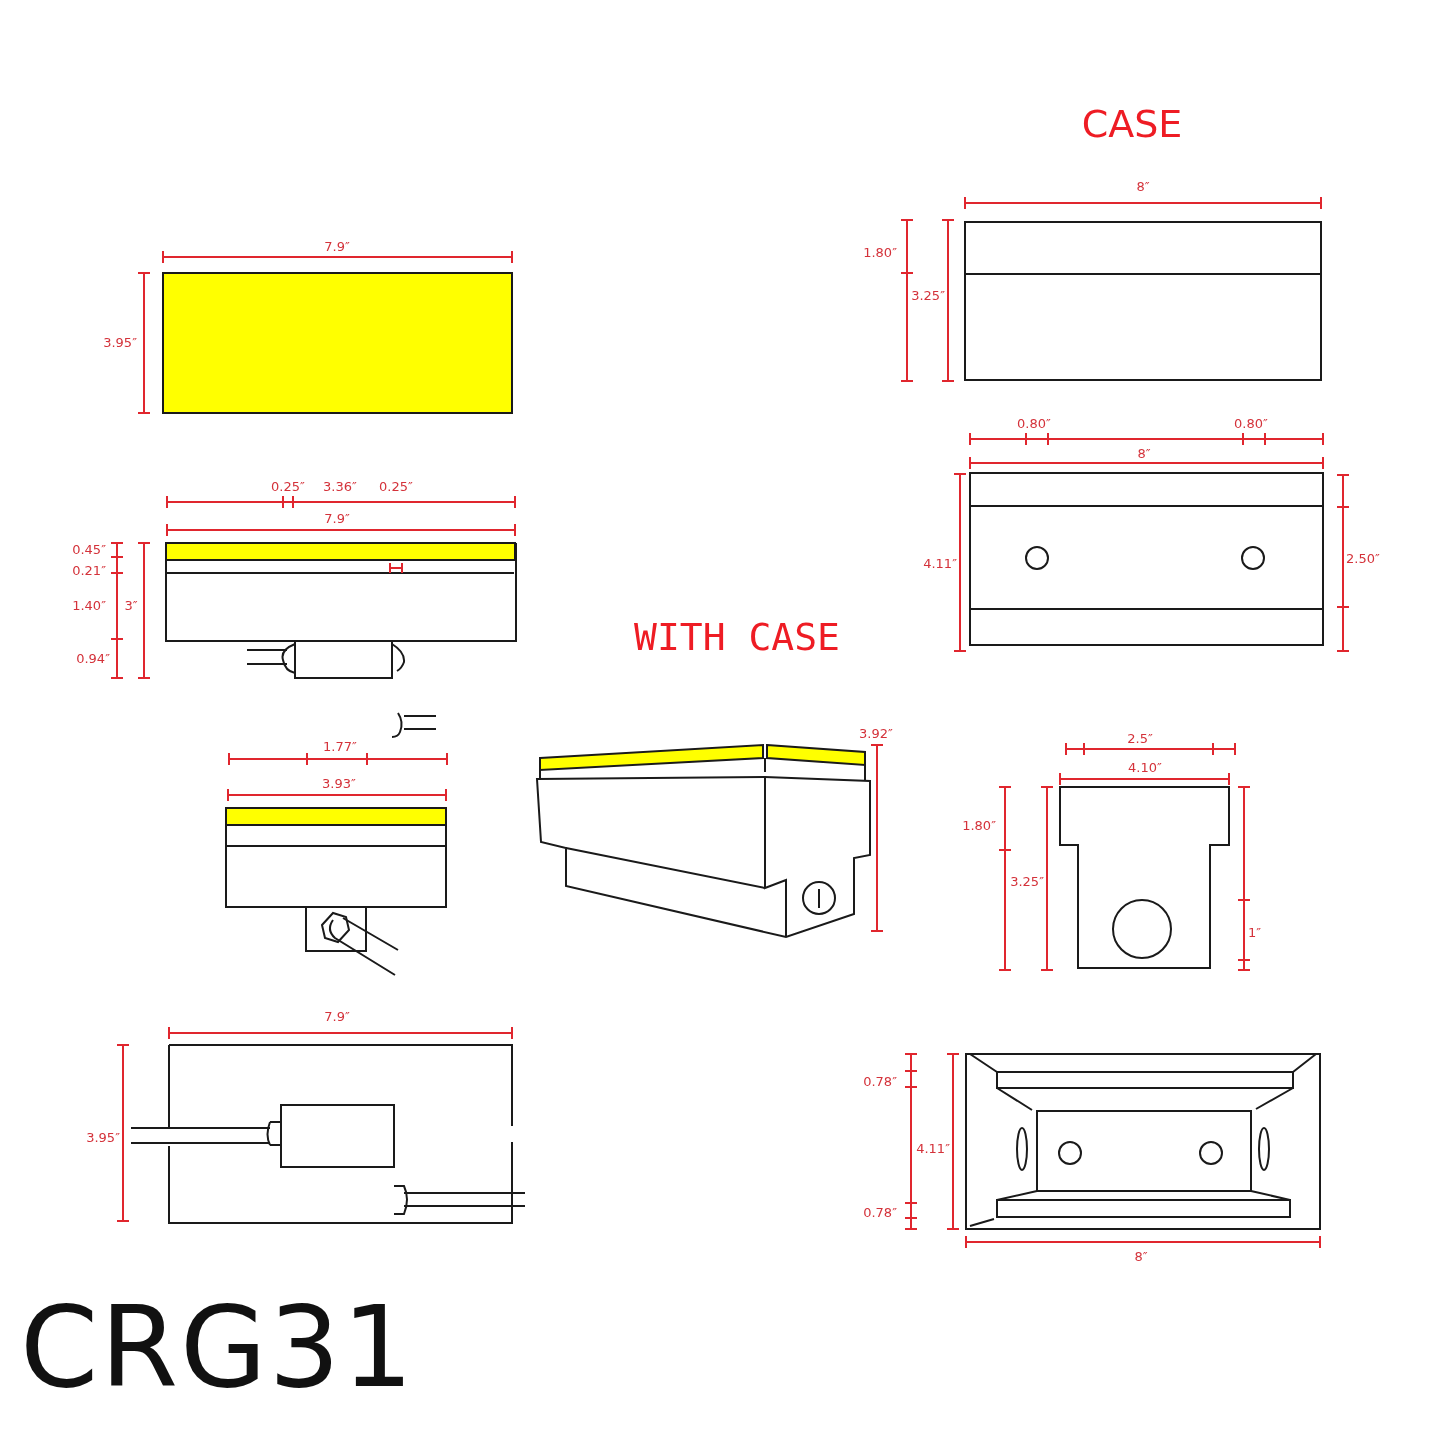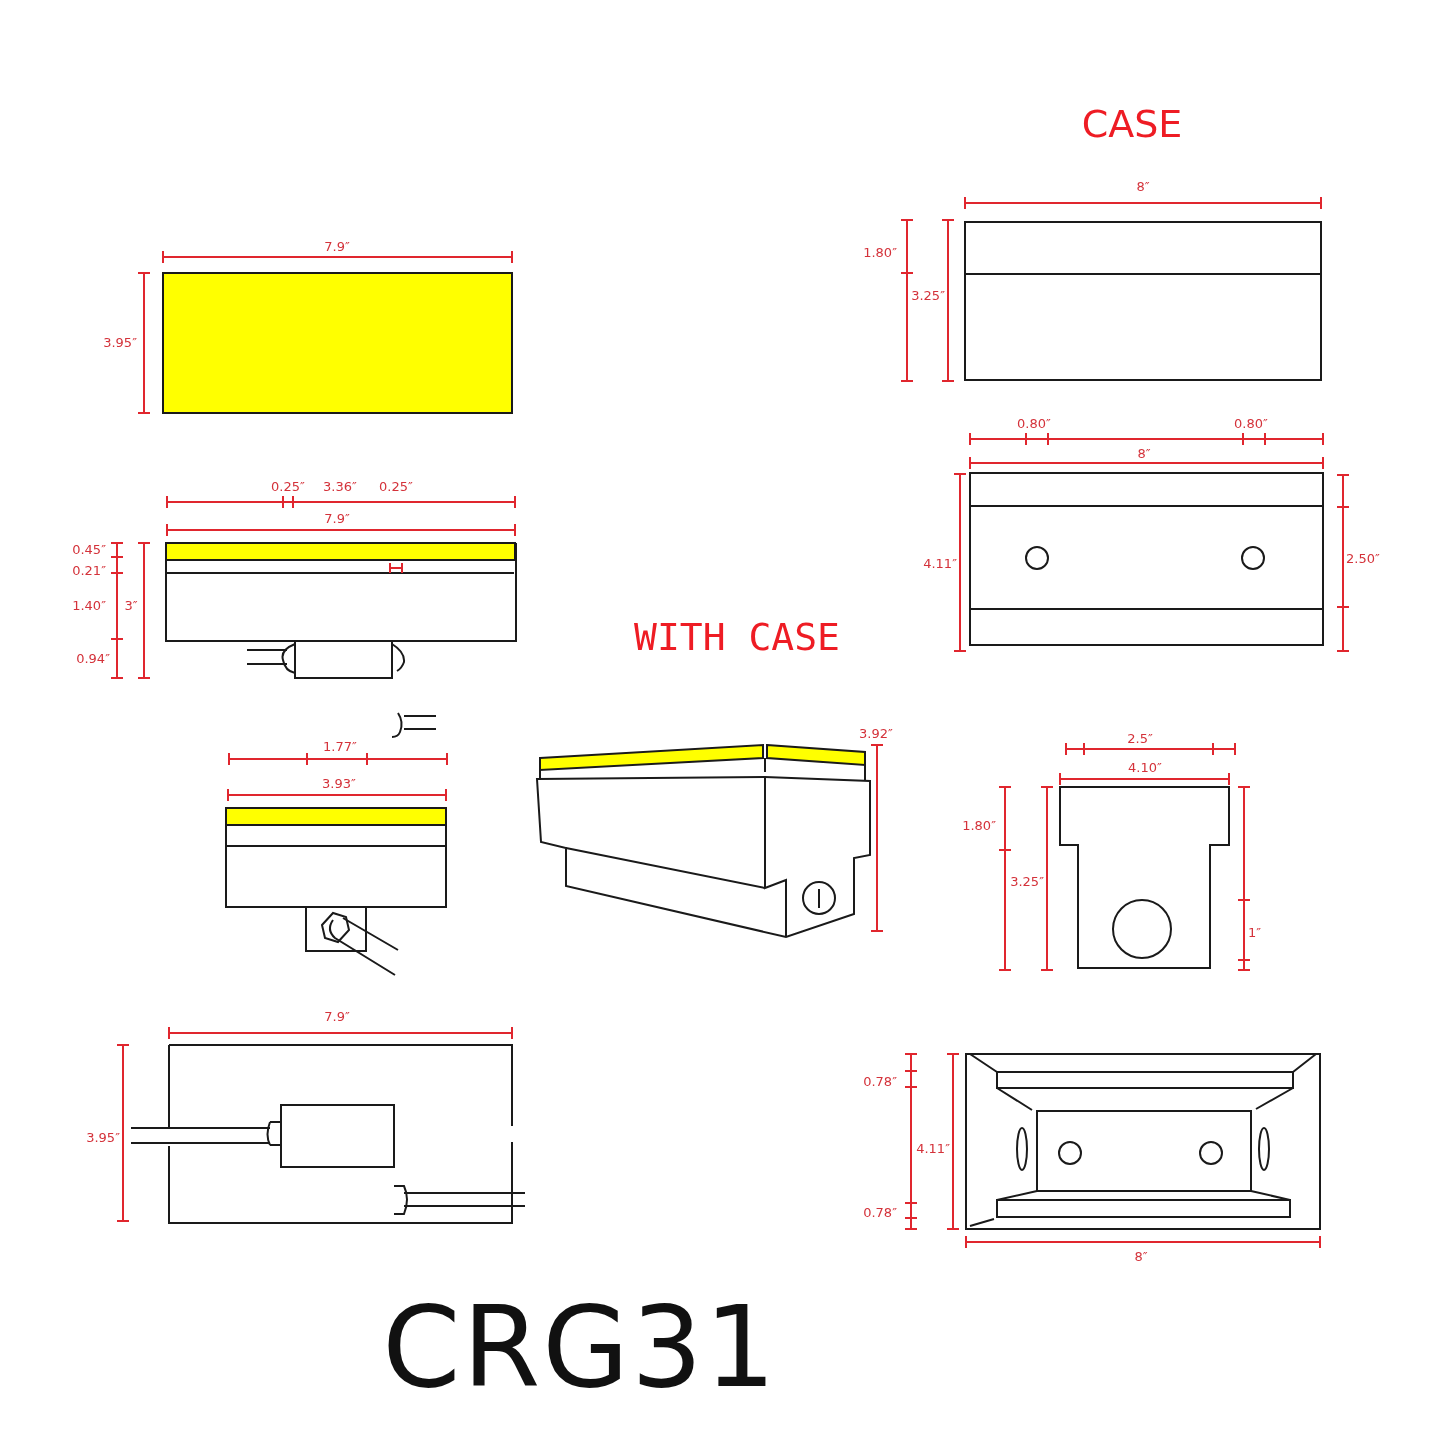--- a/index.html
+++ b/index.html
@@ -3,21 +3,21 @@
 <meta charset="utf-8">
 <style>
   html, body { margin: 0; padding: 0; background: #ffffff; }
   body { width: 1445px; height: 1445px; position: relative; overflow: hidden; font-family: "DejaVu Sans", sans-serif; }
   svg { position: absolute; left: 0; top: 0; }
   .dim { stroke: #e0262e; stroke-width: 2; fill: none; }
   .ln { stroke: #1a1a1a; stroke-width: 2; fill: none; }
   .lbl { fill: #d4323a; font-family: "DejaVu Sans", sans-serif; font-size: 13px; }
   .ttl { fill: #ee1c24; font-family: "DejaVu Sans Mono", monospace; font-size: 38px; }
   .ttl-case { fill: #ee1c24; font-family: "DejaVu Sans", sans-serif; font-size: 38px; font-weight: 500; }
-  .model { position: absolute; left: 0; width: 1160px; top: 1282px; text-align: center; font-family: "DejaVu Sans", sans-serif; font-size: 112px; color: #111111; letter-spacing: 2px; }
+  .model { position: absolute; left: 0; width: 1160px; top: 1282px; text-align: left; font-family: "DejaVu Sans", sans-serif; font-size: 112px; color: #111111; letter-spacing: 2px; padding-left: 20px; }
 </style>
 </head>
 <body>
 
 <svg width="1445" height="1445" viewBox="0 0 1445 1445">
 
   <text class="ttl-case" x="1132" y="137" text-anchor="middle">CASE</text>
   <text class="ttl" x="737" y="650" text-anchor="middle">WITH CASE</text>
 
   <g>

